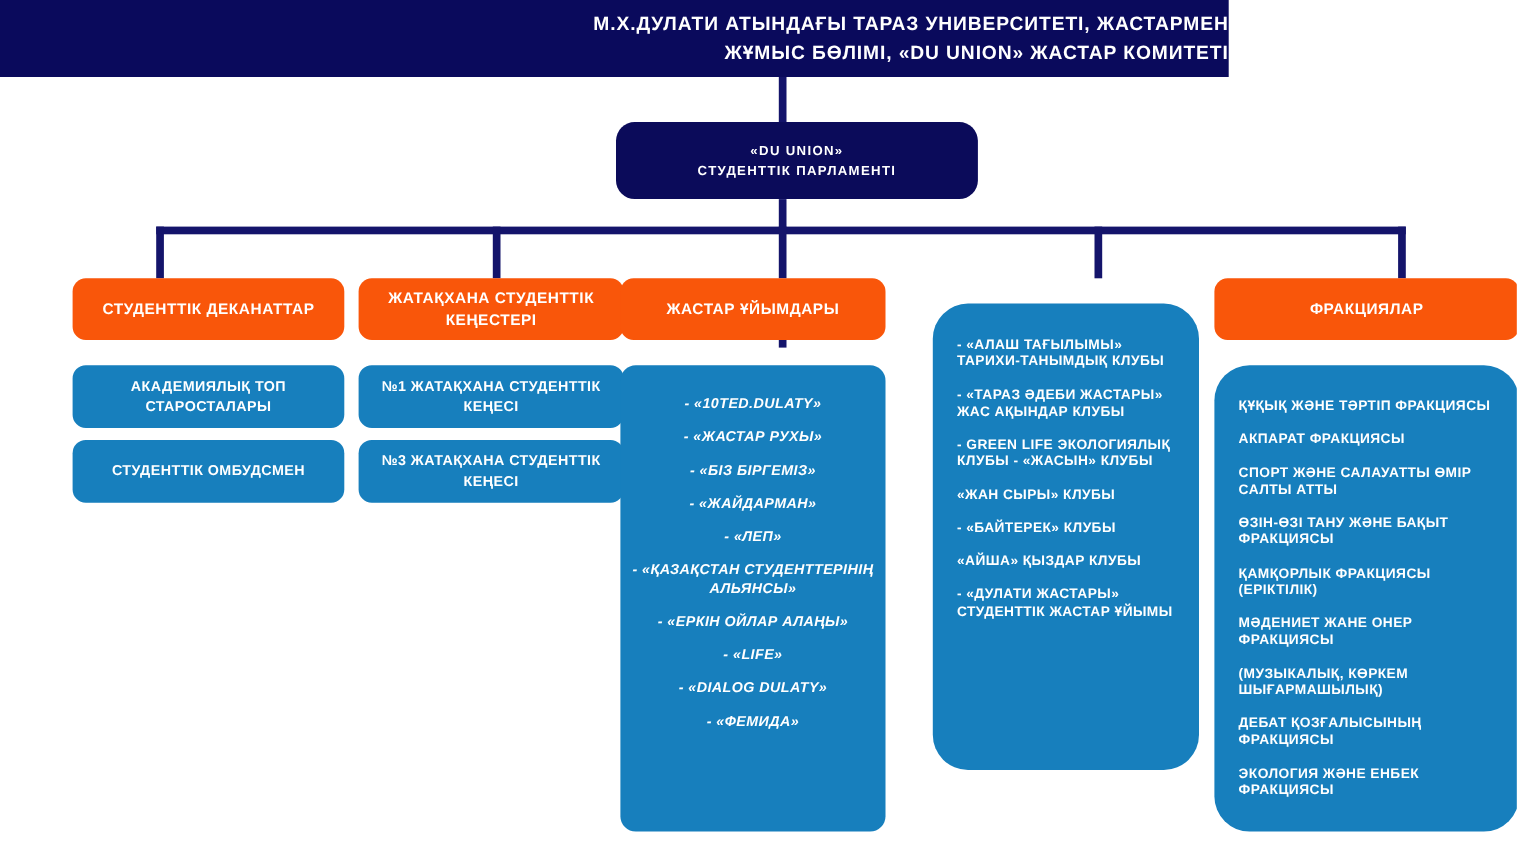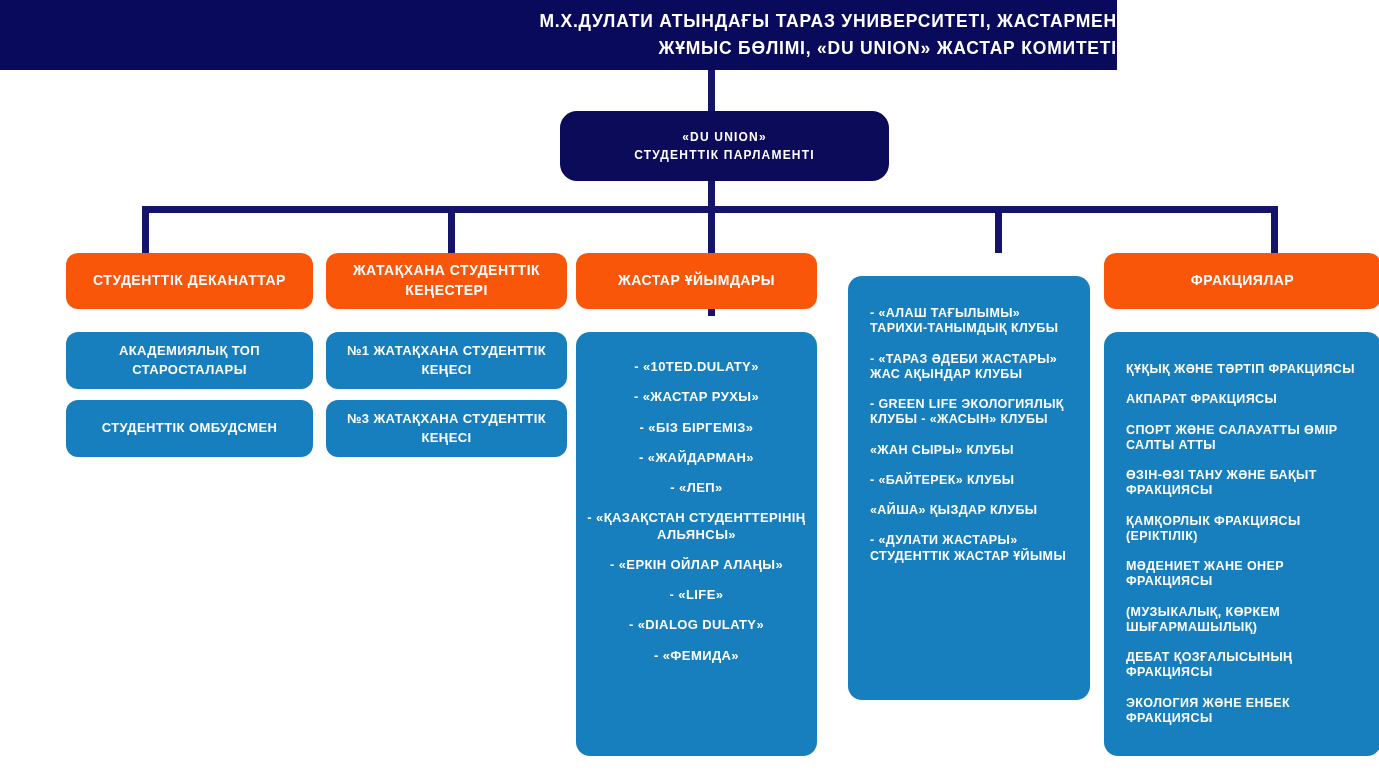--- a/index.html
+++ b/index.html
@@ -38,23 +38,23 @@
   .sub-boxes { margin-top:23px; display:flex; flex-direction:column; gap:11px; }
   .sub-box {
     height:57px; background:#177FBD; border-radius:12px; color:#ffffff;
     display:flex; justify-content:center; align-items:center; text-align:center;
     font-size:13px; letter-spacing:0.4px; line-height:1.4; padding:0 10px;
   }
   .panel {
     margin-top:23px; height:424px; background:#177FBD; border-radius:14px;
     color:#ffffff; display:flex; flex-direction:column;
   }
-  .panel.centered { align-items:center; text-align:center; padding:27px 10px 8px; gap:14px; }
+  .panel.centered { align-items:center; text-align:center; padding:27px 10px 8px; gap:14px;font-style:italic; }
   .panel.centered .list-item { font-size:13px; letter-spacing:0.4px; line-height:1.25; }
-  .panel.left { align-items:flex-start; text-align:left; padding:30px 17px 8px 22px; gap:15px; }
+  .panel.left { align-items:flex-start; text-align:left; padding:30px 17px 8px 22px; gap:15px;border-radius:32px; }
   .panel.left .list-item { font-size:12.5px; letter-spacing:0.4px; line-height:1.22; }
 </style>
 </head>
 <body>
 
 <div class="canvas">
 
   <div class="top-banner">
     <span>М.Х.ДУЛАТИ АТЫНДАҒЫ ТАРАЗ УНИВЕРСИТЕТІ, ЖАСТАРМЕН</span>
     <span>ЖҰМЫС БӨЛІМІ, «DU UNION» ЖАСТАР КОМИТЕТІ</span>
@@ -88,21 +88,21 @@
   </div>
 
   <div class="org-col" style="left:326px; width:241px;">
     <div class="col-header">ЖАТАҚХАНА СТУДЕНТТІК КЕҢЕСТЕРІ</div>
     <div class="sub-boxes">
         <div class="sub-box">№1 ЖАТАҚХАНА СТУДЕНТТІК КЕҢЕСІ</div>
         <div class="sub-box">№3 ЖАТАҚХАНА СТУДЕНТТІК КЕҢЕСІ</div>
       </div>
   </div>
 
-  <div class="org-col" style="left:576px; width:241px;">
+  <div class="org-col" style="left:564px; width:241px;">
     <div class="col-header">ЖАСТАР ҰЙЫМДАРЫ</div>
     <div class="panel centered">
         <div class="list-item">- «10TED.DULATY»</div>
         <div class="list-item">- «ЖАСТАР РУХЫ»</div>
         <div class="list-item">- «БІЗ БІРГЕМІЗ»</div>
         <div class="list-item">- «ЖАЙДАРМАН»</div>
         <div class="list-item">- «ЛЕП»</div>
         <div class="list-item">- «ҚАЗАҚСТАН СТУДЕНТТЕРІНІҢ АЛЬЯНСЫ»</div>
         <div class="list-item">- «ЕРКІН ОЙЛАР АЛАҢЫ»</div>
         <div class="list-item">- «LIFE»</div>

